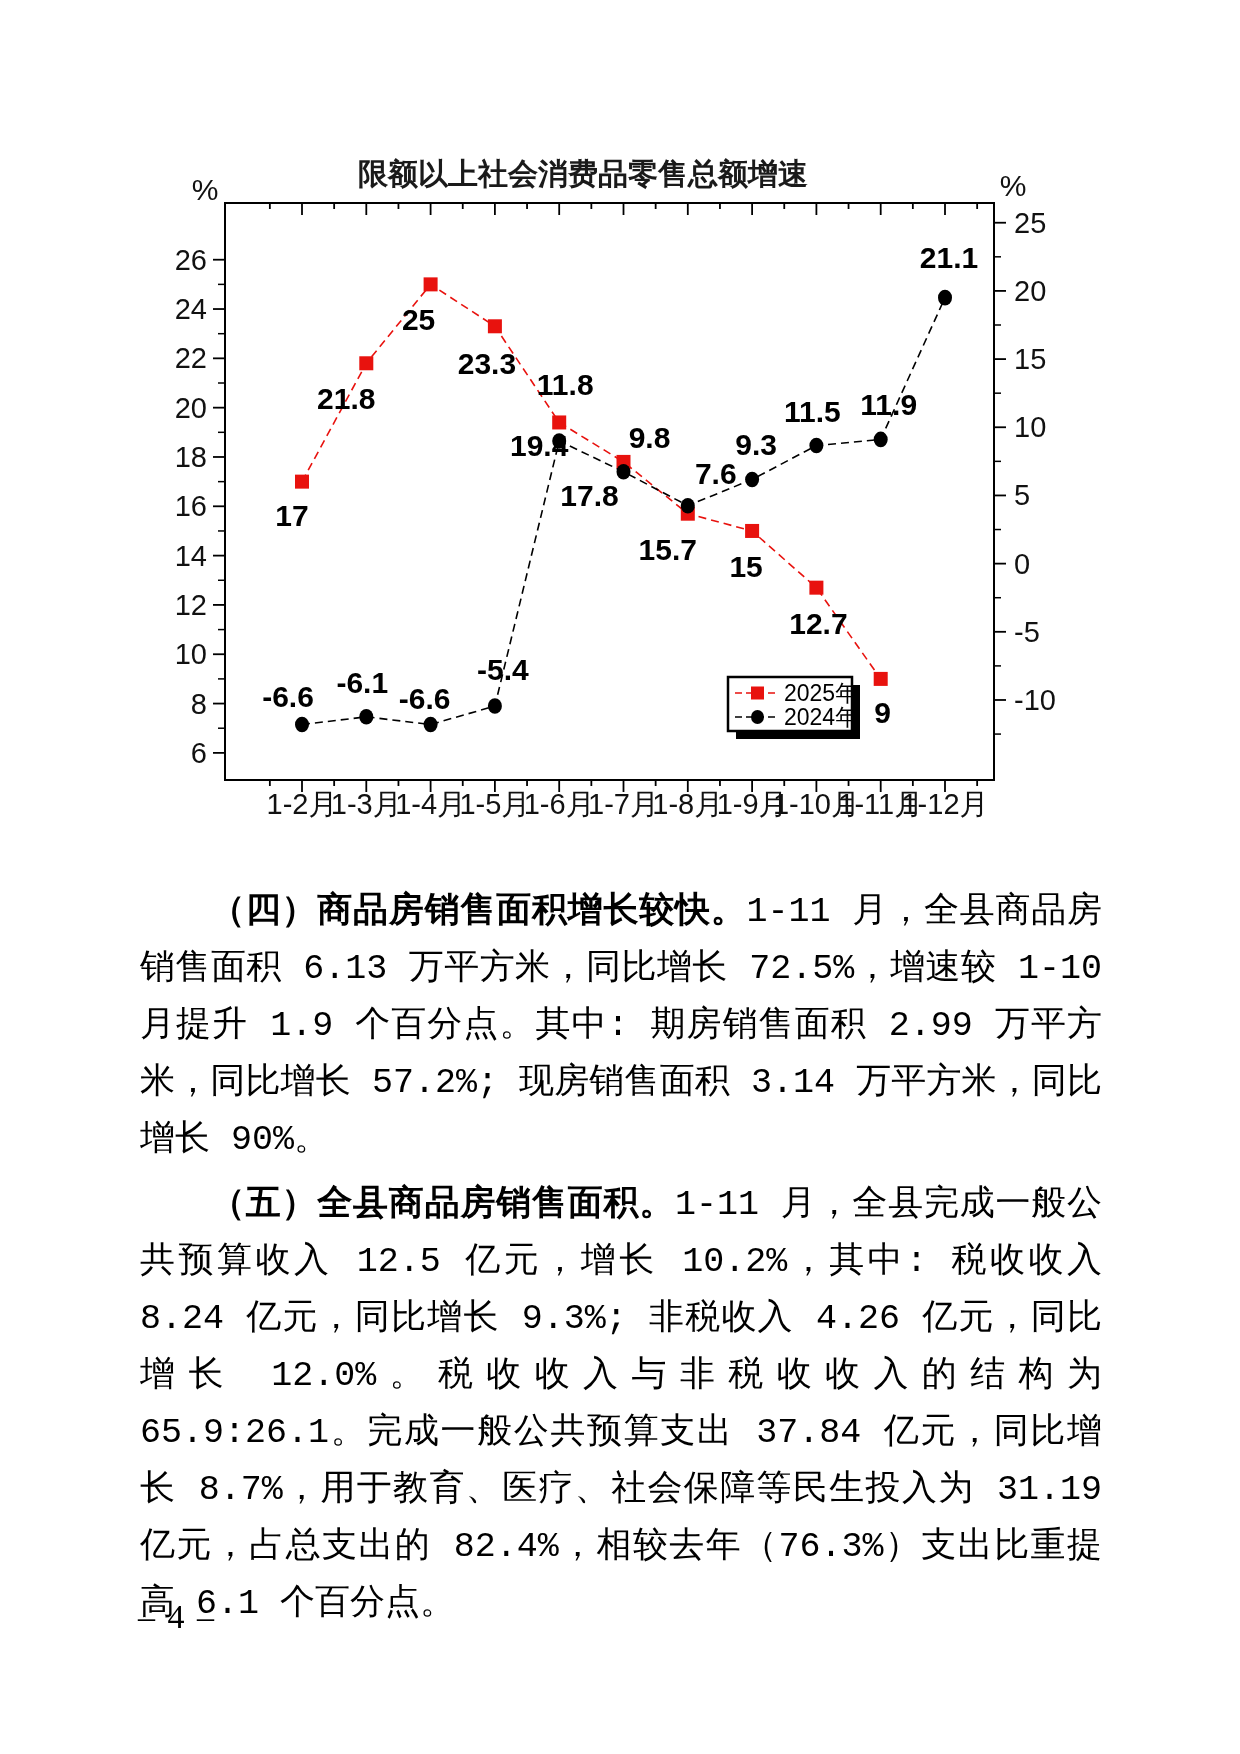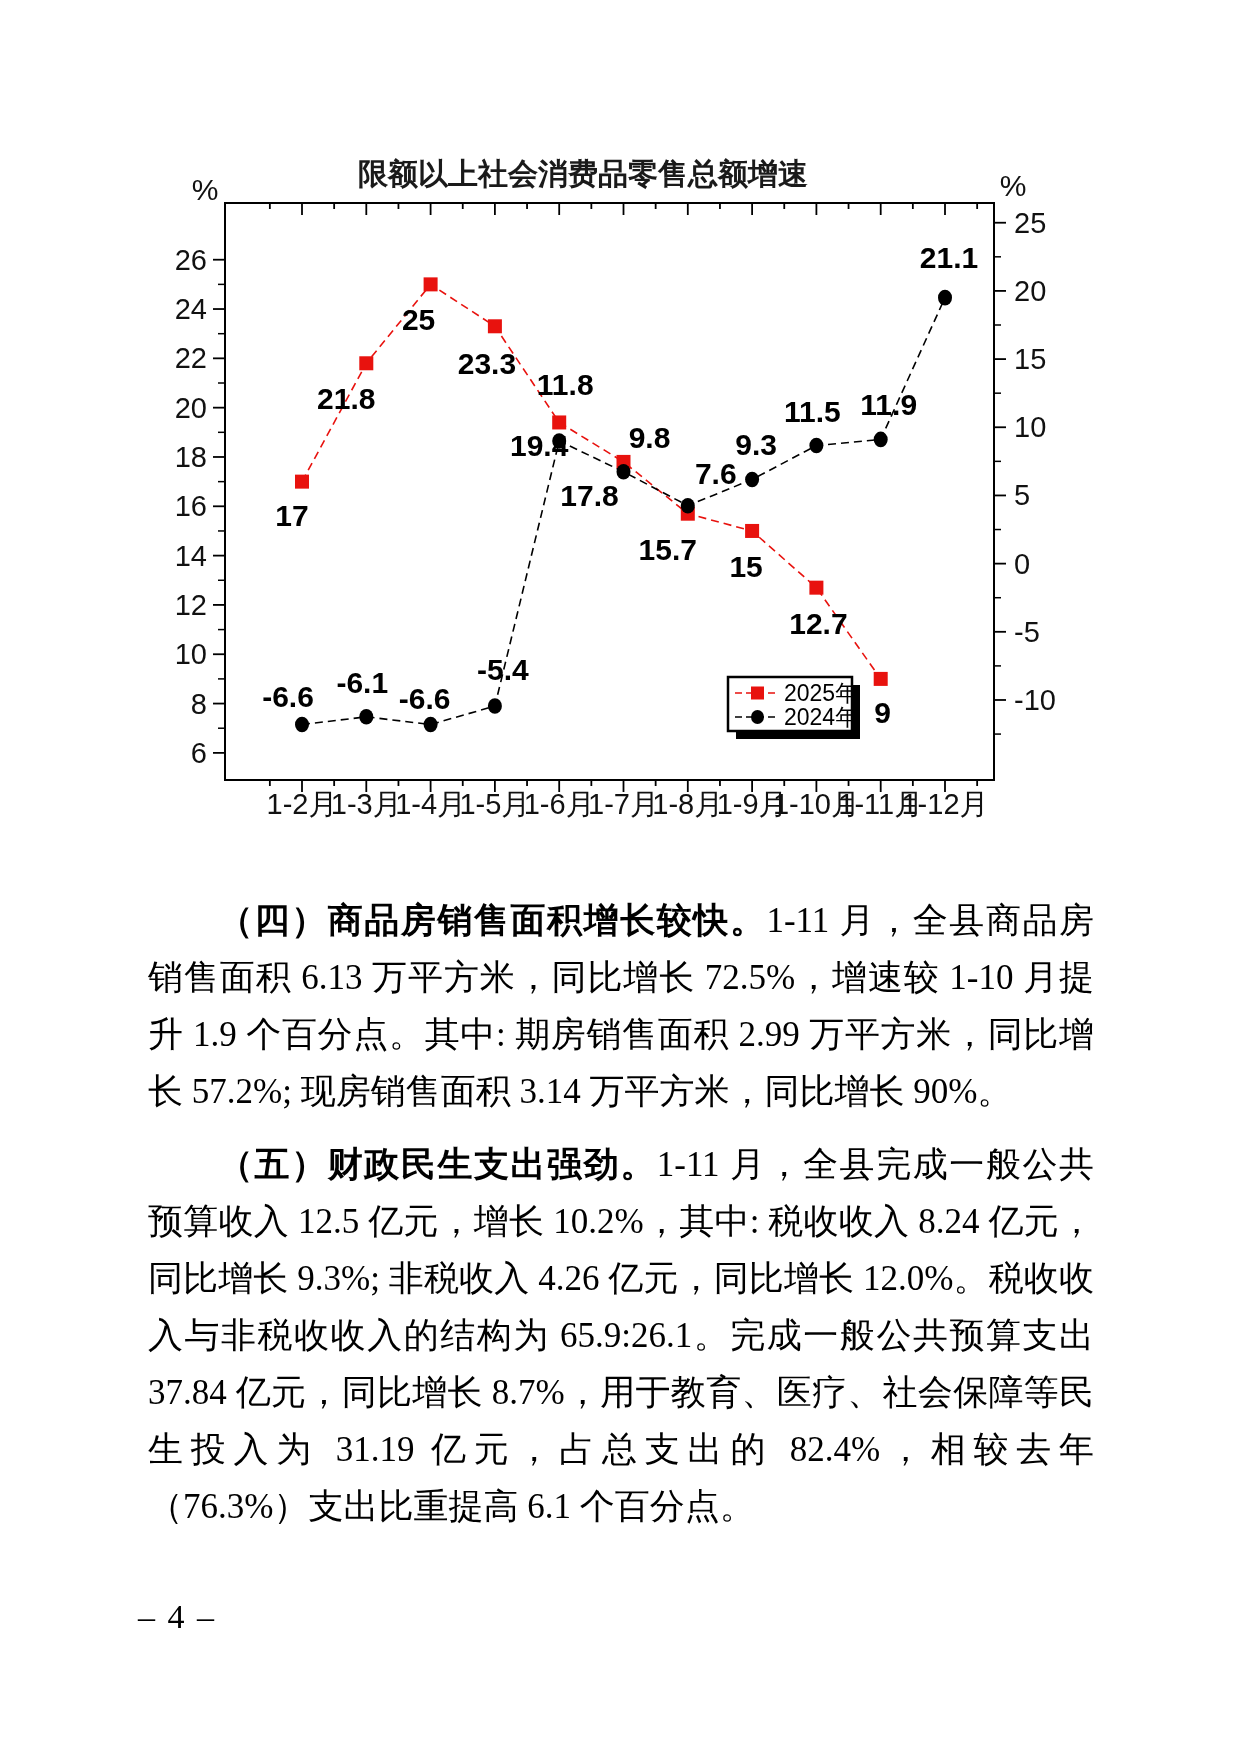--- a/index.html
+++ b/index.html
@@ -16,21 +16,21 @@
     position:absolute;left:128px;top:142px;width:960px;height:700px;
   }
   .chart-figure svg{display:block;font-family:"Liberation Sans","DejaVu Sans",sans-serif;}
   .chart-title-text{font-size:30px;font-weight:600;fill:#1a1a1a;}
   .axis-unit{font-size:30px;fill:#111;}
   .doc-text{
     position:absolute;left:132px;top:876px;width:978px;
     font-size:35px;line-height:57px;
     text-align:justify;
   }
-  .doc-text p{margin:16px;text-indent:70px;}
+  .doc-text p{margin:8px;text-indent:70px;font-family:Liberation Mono, monospace;}
   .doc-text b{font-weight:700;}
   .page-number{
     position:absolute;left:138px;top:1598px;
     font-size:34px;word-spacing:4px;color:#000;
   }
 </style>
 </head>
 <body>
 
 <div class="page">
@@ -220,18 +220,18 @@
             <line x1="607" y1="575" x2="651" y2="575" stroke="#000000" stroke-width="1.6" stroke-dasharray="7 4"></line>
             <ellipse cx="629.5" cy="575" rx="6.5" ry="7" fill="#000000"></ellipse>
             <text x="656" y="583" font-size="23" fill="#000">2024年</text>
           </g>
         </g>
     </svg>
   </div>
 
   <div class="doc-text">
     <p><b>（四）商品房销售面积增长较快。</b><span>1-11 月，全县商品房销售面积 6.13 万平方米，同比增长 72.5%，增速较 1-10 月提升 1.9 个百分点。其中: 期房销售面积 2.99 万平方米，同比增长 57.2%; 现房销售面积 3.14 万平方米，同比增长 90%。</span></p>
-    <p><b>（五）财政民生支出强劲。</b><span>1-11 月，全县完成一般公共预算收入 12.5 亿元，增长 10.2%，其中: 税收收入 8.24 亿元，同比增长 9.3%; 非税收入 4.26 亿元，同比增长 12.0%。税收收入与非税收收入的结构为 65.9:26.1。完成一般公共预算支出 37.84 亿元，同比增长 8.7%，用于教育、医疗、社会保障等民生投入为 31.19 亿元，占总支出的 82.4%，相较去年（76.3%）支出比重提高 6.1 个百分点。</span></p>
+    <p><b>（五）全县商品房销售面积。</b><span>1-11 月，全县完成一般公共预算收入 12.5 亿元，增长 10.2%，其中: 税收收入 8.24 亿元，同比增长 9.3%; 非税收入 4.26 亿元，同比增长 12.0%。税收收入与非税收收入的结构为 65.9:26.1。完成一般公共预算支出 37.84 亿元，同比增长 8.7%，用于教育、医疗、社会保障等民生投入为 31.19 亿元，占总支出的 82.4%，相较去年（76.3%）支出比重提高 6.1 个百分点。</span></p>
   </div>
 
   <div class="page-number">– 4 –</div>
 
 </div>
 
 </body></html>

